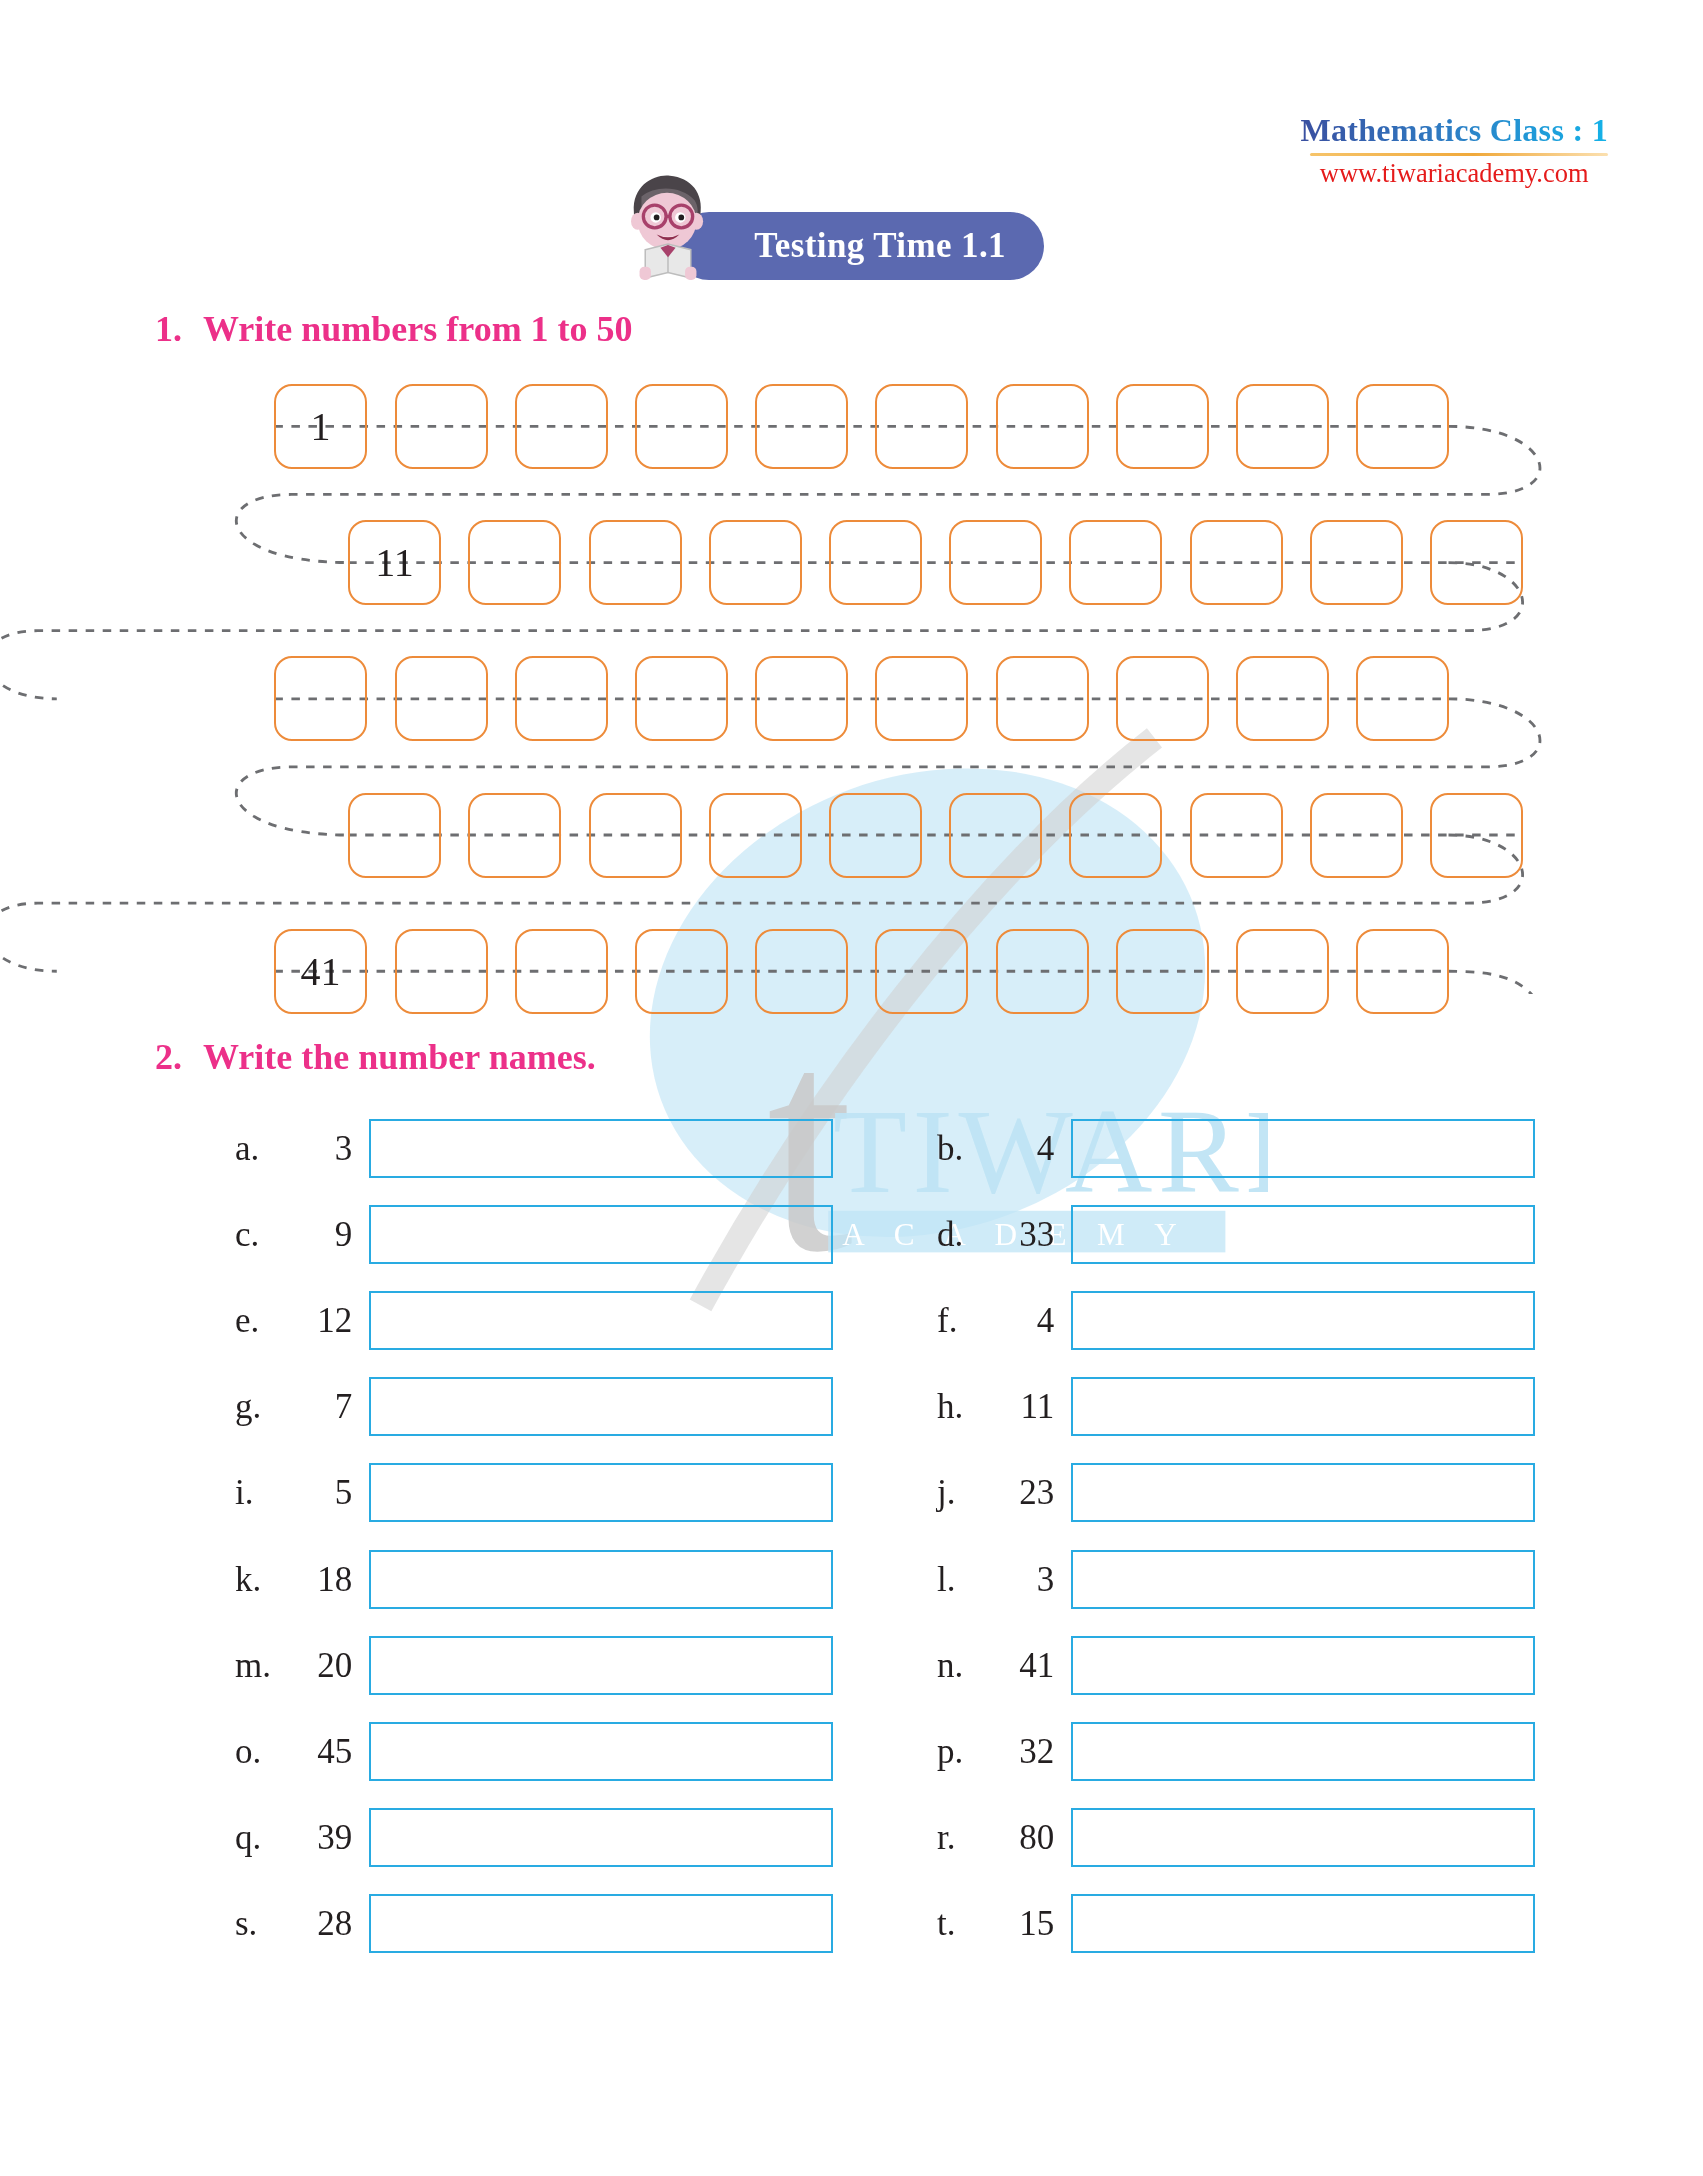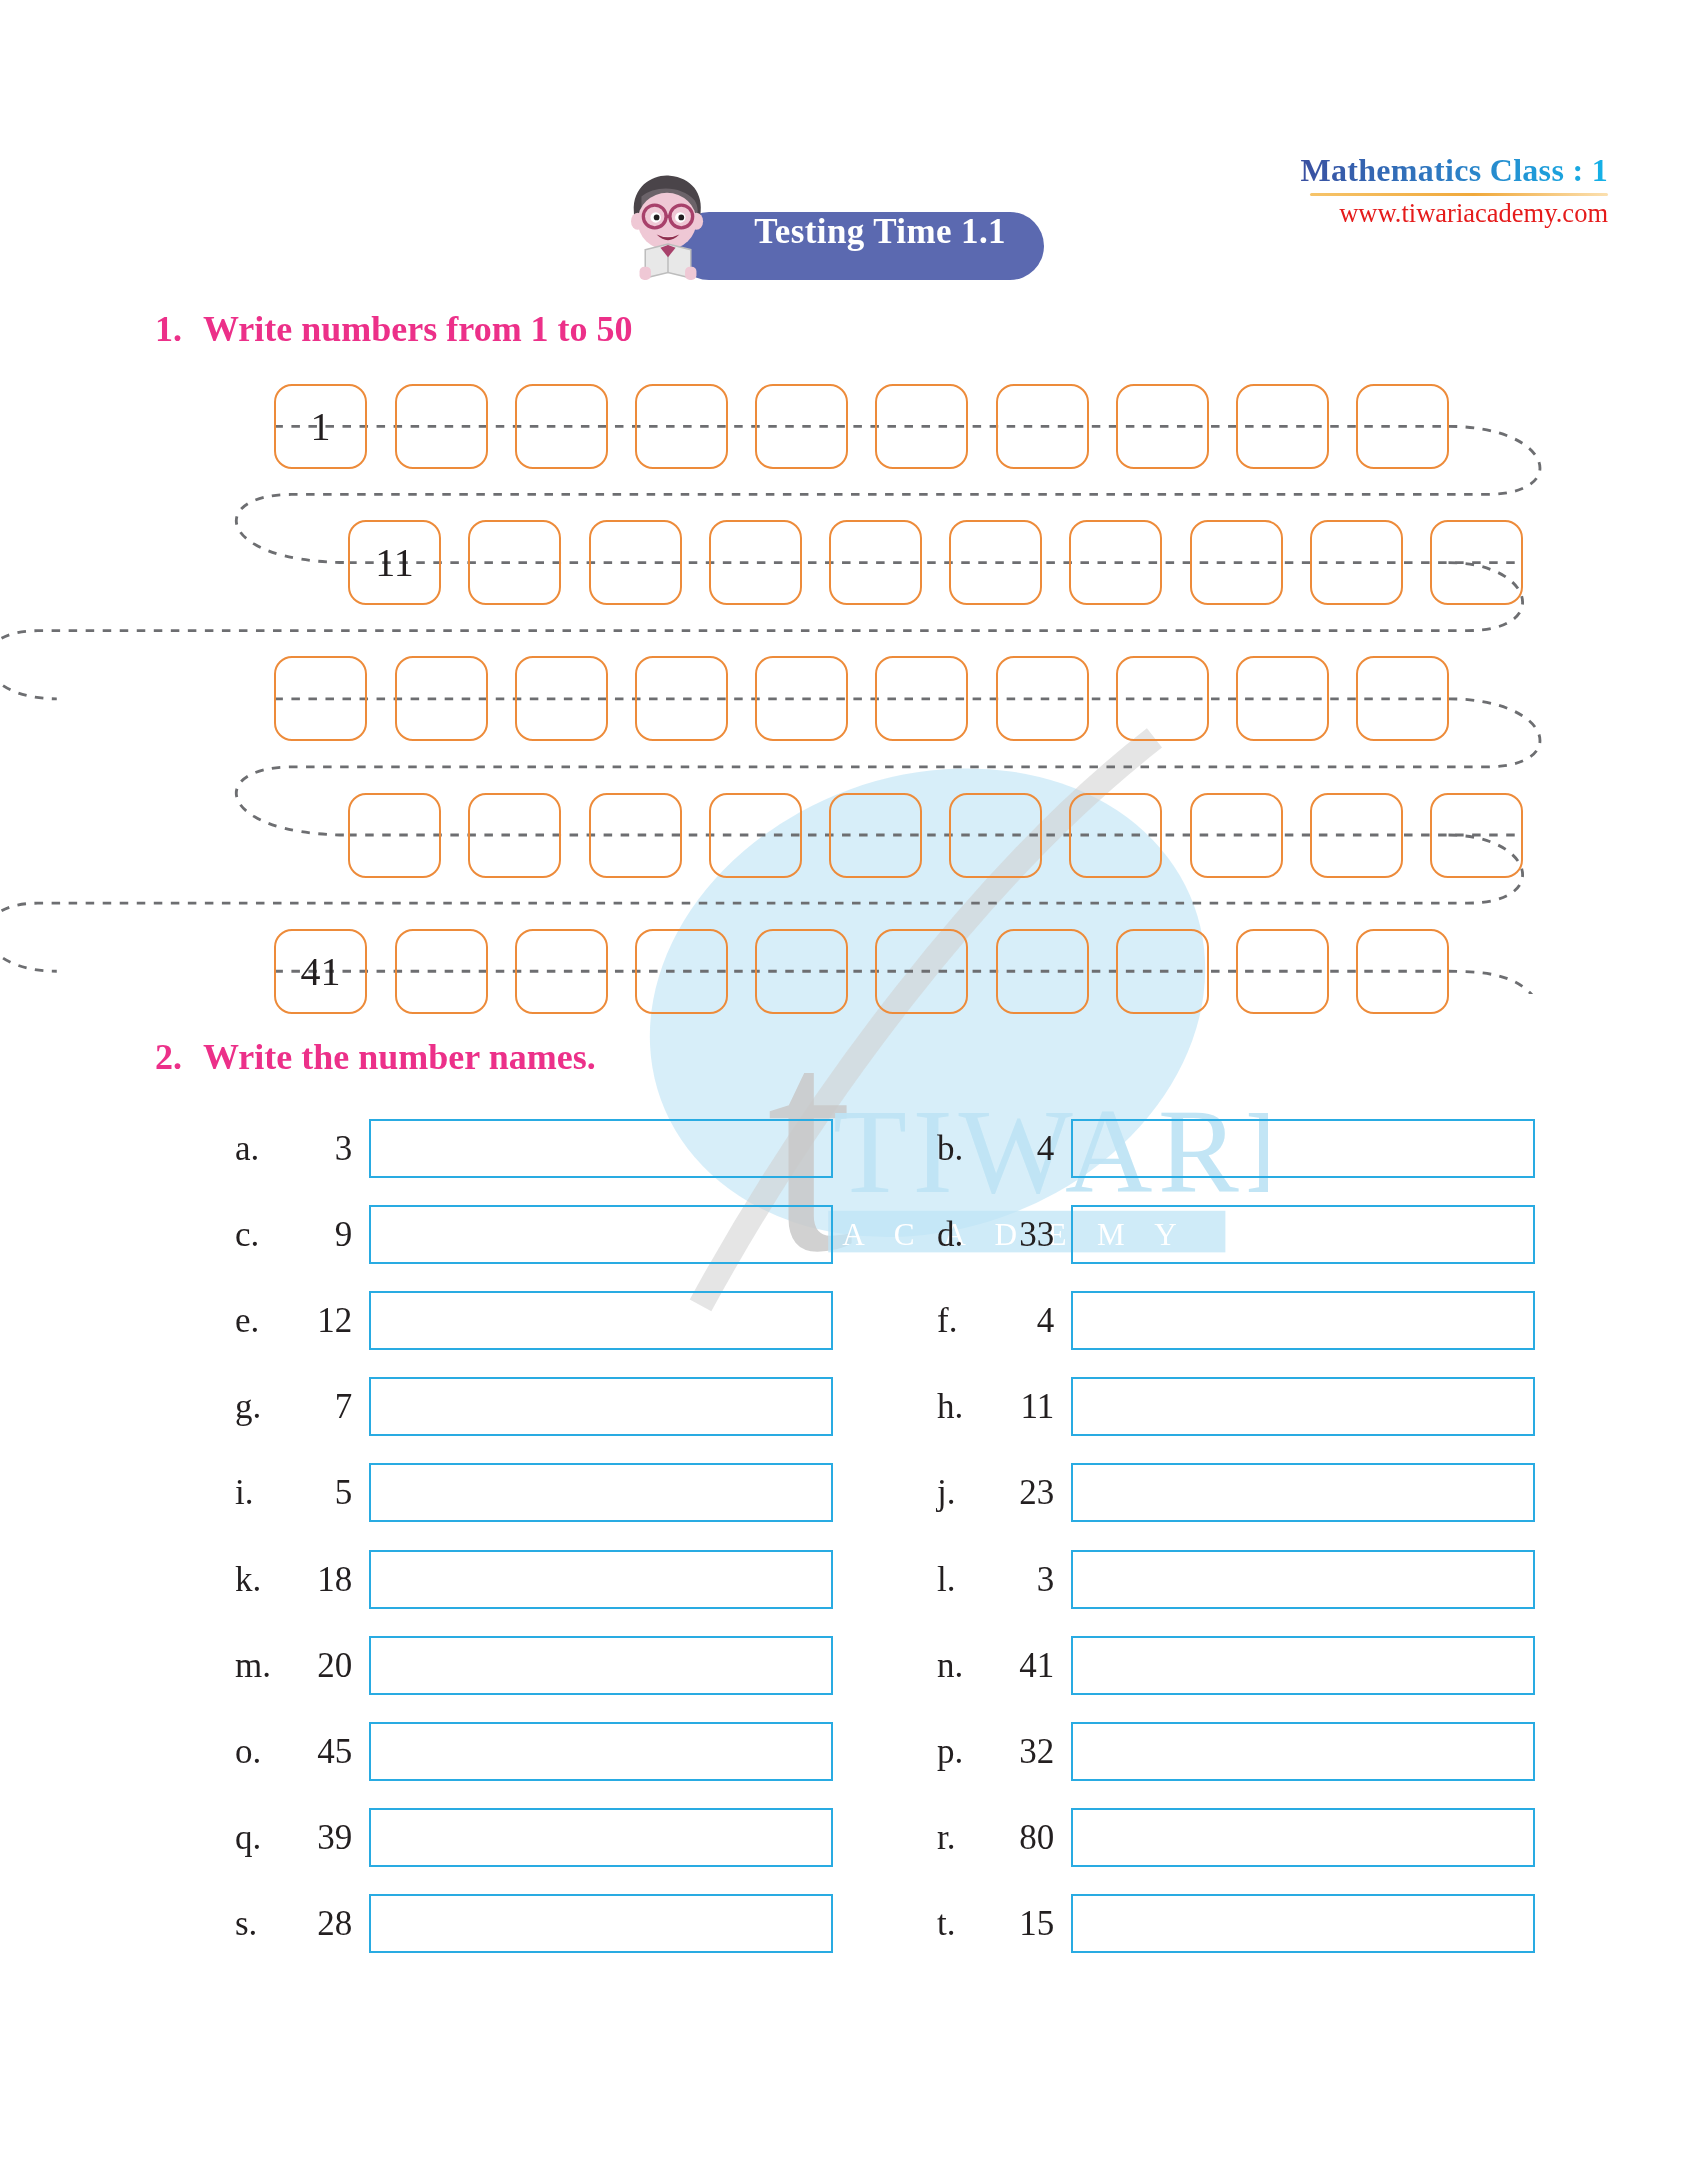--- a/index.html
+++ b/index.html
@@ -22,23 +22,22 @@
     height: 662px;
     z-index: 0;
     pointer-events: none;
   }
 
   
   #header-right {
     position: absolute;
     top: 112px;
     right: 95px;
-    text-align: right;
+    text-align: center;
     z-index: 3;
-    margin-top: 40px;
   }
   #header-title {
     font-size: 32px;
     font-weight: bold;
     letter-spacing: 0.3px;
     background: linear-gradient(90deg, #3A4FA0 0%, #2E7DC4 48%, #14B2E8 100%);
     -webkit-background-clip: text;
     background-clip: text;
     color: transparent;
     white-space: nowrap;
@@ -67,21 +66,21 @@
   }
   #title-pill {
     position: absolute;
     left: 62px;
     top: 44px;
     width: 369px;
     height: 68px;
     background: #5B69B0;
     border-radius: 34px;
     display: flex;
-    align-items: flex-start;
+    align-items: center;
     justify-content: flex-end;
     padding-right: 38px;
   }
   #title-text {
     color: #ffffff;
     font-size: 35px;
     font-weight: bold;
     letter-spacing: 0.4px;
     white-space: nowrap;
   }

